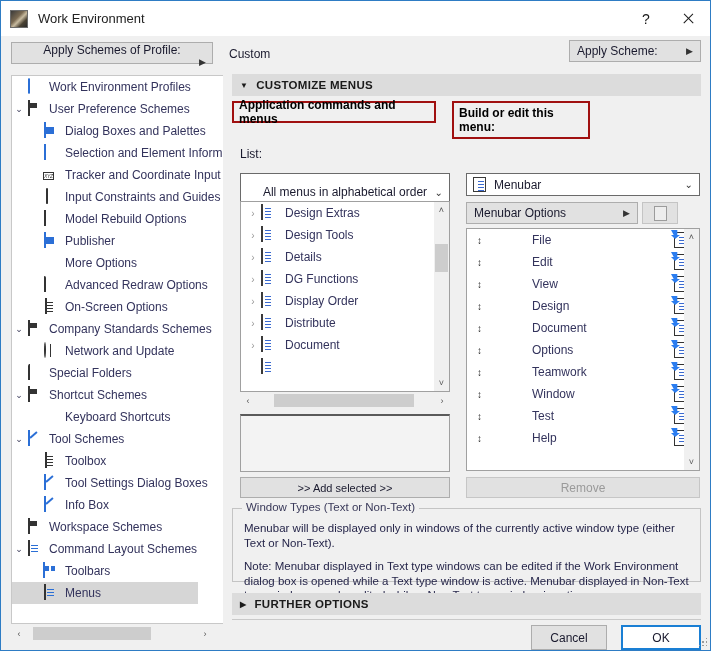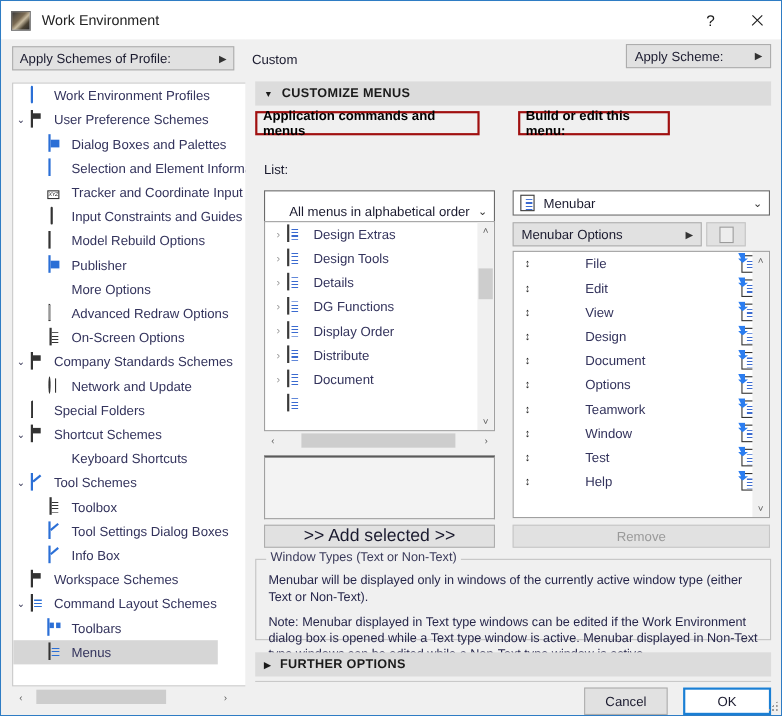--- a/index.html
+++ b/index.html
@@ -56,20 +56,21 @@
     background: #f0f0f0;
   }
   .profile-btn {
     position: absolute; left: 10px; top: 6px;
     width: 202px; height: 22px;
     background: #e1e1e1;
     border: 1px solid #adadad;
     display: flex; align-items: center;
     padding: 0 6px;
     font-size: 12px;
+    flex-direction: column;
   }
   .profile-btn .arrow { margin-left: auto; font-size: 9px; color: #333; }
 
   .tree {
     position: absolute; left: 10px; top: 39px;
     width: 234px; height: 549px;
     background: #ffffff;
     border: 1px solid #c8c8c8;
     overflow: hidden;
   }
@@ -191,21 +192,21 @@
   }
   .section-head .caret{margin-right:8px;font-size:8px;}
   .section-head.further { top:557px; }
 
   .redbox {
     position:absolute; border:2px solid #a01010;
     display:flex;align-items:center;padding:0 5px;
     font-size:12px;font-weight:bold;color:#000; background:#f0f0f0;
   }
   #rb1 { left:9px; top:65px; width:204px; height:22px; }
-  #rb2 { left:248px; top:65px; width:138px; height:22px; }
+  #rb2 { left:229px; top:65px; width:138px; height:38px; }
 
   .lbl-list { position:absolute; left:17px; top:111px; font-size:12px; }
 
   .dd {
     position:absolute; background:#fff; border:1px solid #6a6a6a;
     display:flex;align-items:center;padding:0 6px;font-size:12px;
   }
   .dd .chev{margin-left:auto;font-size:10px;color:#333;}
   #dd-left  { left:17px; top:137px; width:210px; height:38px; justify-content:center;}
   #dd-left .chev{position:absolute;right:6px;}
@@ -264,21 +265,21 @@
   }
   .lb-hsb .hsb-thumb { left:18px; width:140px; }
 
   .emptybox {
     position:absolute; left:17px; top:378px; width:210px; height:58px;
     background:#f3f3f3; border:1px solid #a0a0a0; border-top:2px solid #5a5a5a;
   }
   .addbtn {
     position:absolute; left:17px; top:441px; width:210px; height:21px;
     background:#e1e1e1; border:1px solid #adadad;
-    display:flex;align-items:center;justify-content:center;font-size:16px;
+    display:flex;align-items:center;justify-content:center;font-size:11px;
   }
   .removebtn {
     position:absolute; left:243px; top:441px; width:234px; height:21px;
     background:#e1e1e1; border:1px solid #c6c6c6;
     display:flex;align-items:center;justify-content:center;
     font-size:12px;color:#9a9a9a;
   }
 
   .groupbox {
     position:absolute; left:9px; top:472px; width:469px; height:74px;

